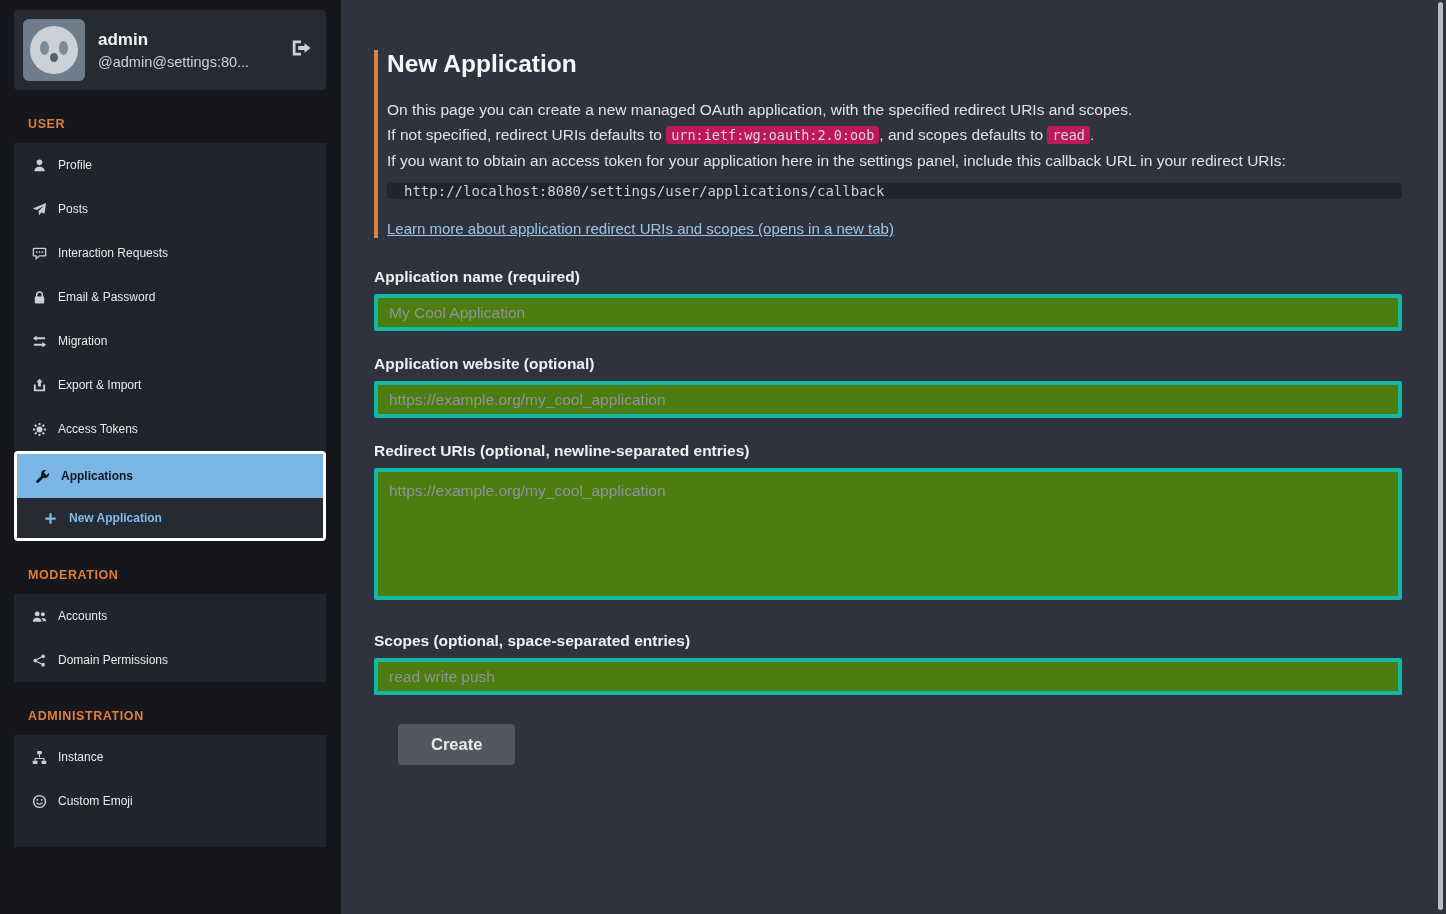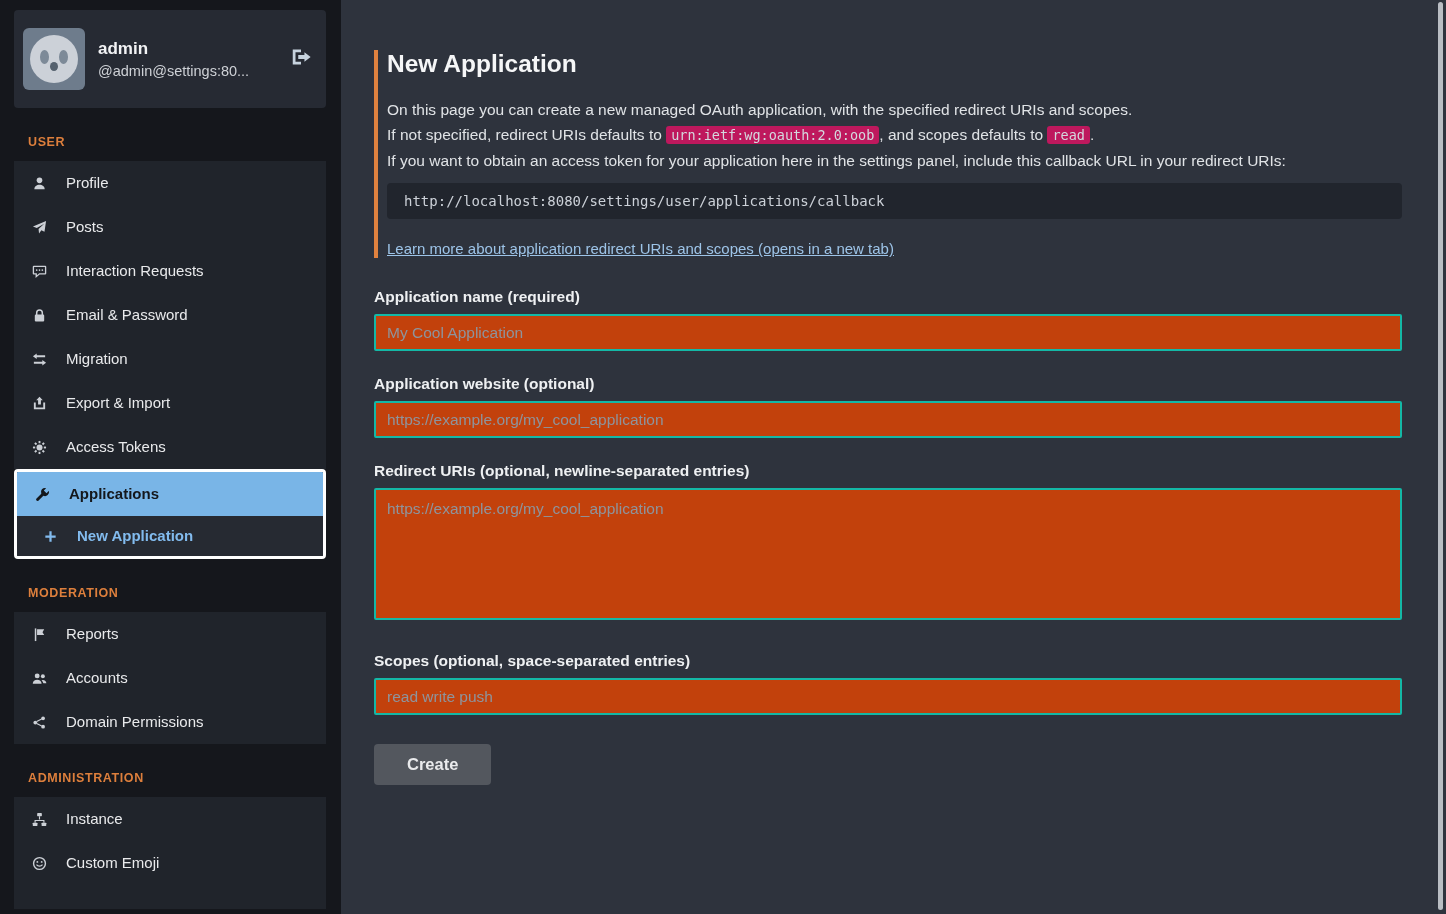--- a/index.html
+++ b/index.html
@@ -11,42 +11,42 @@
     display:flex;
     position:relative;
   }
 
   
   .sidebar { width:341px; flex-shrink:0; padding:10px 15px 0 14px; height:914px; overflow:hidden; }
 
   .user-card {
     background:#262a33; border-radius:4px;
     display:flex; align-items:center; gap:13px;
-    padding:9px 14px 9px 9px; height:98px; margin-bottom:2px;
+    padding:9px 14px 9px 9px; height:80px; margin-bottom:2px;
   }
   .avatar { width:62px; height:62px; border-radius:6px; background:#6e7c8c; position:relative; overflow:hidden; flex-shrink:0; }
   .av-face { position:absolute; inset:7px; border-radius:50%; background:#ccd1d8; }
   .av-face::before { content:""; position:absolute; left:10px; top:15px; width:9px; height:14px; border-radius:50%;
     background:#7d8a98; box-shadow:19px 0 0 #7d8a98; }
   .av-face::after { content:""; position:absolute; left:20px; top:27px; width:8px; height:9px; border-radius:50%; background:#55616e; }
   .user-meta { min-width:0; }
   .user-name { font-weight:bold; font-size:17px; color:#f2f3f5; margin-bottom:4px; }
   .user-handle { font-size:14.5px; color:#ced1d6; white-space:nowrap; }
   .logout { margin-left:auto; color:#c7d3df; flex-shrink:0; cursor:pointer; }
 
   .section-header {
     color:#dd7f3c; font-size:12.5px; font-weight:bold; letter-spacing:.6px;
     margin:27px 0 12px 1px; padding-left:13px;
   }
 
   .nav-item {
     display:flex; align-items:center;
     background:#20242b; color:#e9eaec;
-    padding:12px 14px 12px 17px; font-size:15px;
-    cursor:pointer; line-height:20px;gap:8px;
+    padding:12px 14px 12px 17px; font-size:12px;
+    cursor:pointer; line-height:20px;
   }
   .nav-item .icon { width:16px; height:16px; margin-right:11px; display:inline-flex; align-items:center; justify-content:center; color:#ccd0d6; flex-shrink:0; }
   .nav-item .icon svg { width:15px; height:15px; display:block; }
 
   .nav-group { border:3px solid #ffffff; border-radius:4px; overflow:hidden; }
   .nav-item.active { background:#79b5e7; color:#14171c; font-weight:bold; }
   .nav-item.active .icon { color:#14171c; }
   .nav-sub { background:#262a32; }
   .nav-item.sub { background:#262a32; padding:10px 14px 10px 25px; }
   .nav-item.sub-active { color:#82bbee; font-weight:bold; }
@@ -57,41 +57,41 @@
 
   .intro { border-left:4px solid #e0823f; padding-left:6px; margin-bottom:30px; }
   h1 { font-size:24.5px; font-weight:bold; color:#f5f6f7; padding-left:3px; margin-bottom:19px; }
   .intro p { font-size:15.5px; color:#e0e3e6; line-height:25px; padding-left:3px; }
   code.inline {
     font-family:"DejaVu Sans Mono", monospace; font-size:13.5px;
     background:#be185d; color:#d4d8de; padding:1px 5px; border-radius:3px;
   }
   .codeblock {
     font-family:"DejaVu Sans Mono", monospace; font-size:14px; color:#ccd1d8;
-    background:#21252d; border-radius:4px; padding:10px 17px;
+    background:#21252d; border-radius:4px; padding:0 17px;
     margin:10px 0 21px 3px; white-space:pre;
   }
   .learn-more { color:#9dc4e8; font-size:15px; text-decoration:underline; margin-left:3px; display:inline-block; }
 
   .field { margin-bottom:24px; }
   .field label { display:block; font-size:15.5px; font-weight:bold; color:#eef0f2; margin-bottom:8px; }
   .field input, .field textarea {
-    width:100%; background:#c2410c; border:2px solid #14b8a6; border-radius:2px;
+    width:100%; background:#4d7c0f; border:4px solid #14b8a6; border-radius:2px;
     color:#e8eaec; font-size:15.5px; font-family:"Liberation Sans", sans-serif;
     padding:8px 11px; height:37px; outline:none;
   }
   .field textarea { height:132px; resize:none; line-height:22px; }
   .field input::placeholder, .field textarea::placeholder { color:#8e949d; opacity:1; }
   .field.tall { margin-bottom:28px; }
 
   .create-btn {
     margin-top:5px; margin-bottom:40px;
     background:#53575e; color:#e9eaec; font-weight:bold; font-size:16.5px;
     font-family:"Liberation Sans", sans-serif;
-    border:none; border-radius:4px; padding:11px 33px; cursor:pointer;
+    border:none; border-radius:4px; padding:11px 33px; cursor:pointer;margin-left:24px;
   }
 
   
   .scrollbar { position:absolute; top:0; right:0; width:11px; height:914px; background:#2e333d; }
   .scroll-thumb { position:absolute; top:2px; right:3px; width:5px; height:908px; background:#b9bdc3; border-radius:3px; cursor:pointer; }
 </style>
 </head>
 <body>
 
 <nav class="sidebar">
@@ -209,29 +209,20 @@
               <path d="M6.8 2.5h2.4v4.3h4.3v2.4H9.2v4.3H6.8V9.2H2.5V6.8h4.3z"></path>
             </svg>
           </span>
         <span>New Application</span>
       </div>
     </div>
   </div>
 
   <div class="section-header">MODERATION</div>
 
-  <div class="nav-item">
-    <span class="icon">
-        <svg viewBox="0 0 16 16" fill="currentColor">
-          <path d="M3 1.5h1.6V15H3z"></path>
-          <path d="M5.4 2.5H13l-1.8 3L13 8.5H5.4z"></path>
-        </svg>
-      </span>
-    <span>Reports</span>
-  </div>
 
   <div class="nav-item">
     <span class="icon">
         <svg viewBox="0 0 16 16" fill="currentColor">
           <circle cx="5.5" cy="5.2" r="2.6"></circle>
           <path d="M.8 13.5c0-2.6 2.1-4.2 4.7-4.2s4.7 1.6 4.7 4.2z"></path>
           <circle cx="11.6" cy="5.6" r="2.1"></circle>
           <path d="M11.5 9.6c2.2 0 3.8 1.4 3.8 3.5h-3.2a6.2 6.2 0 0 0-1.9-3.3z"></path>
         </svg>
       </span>

